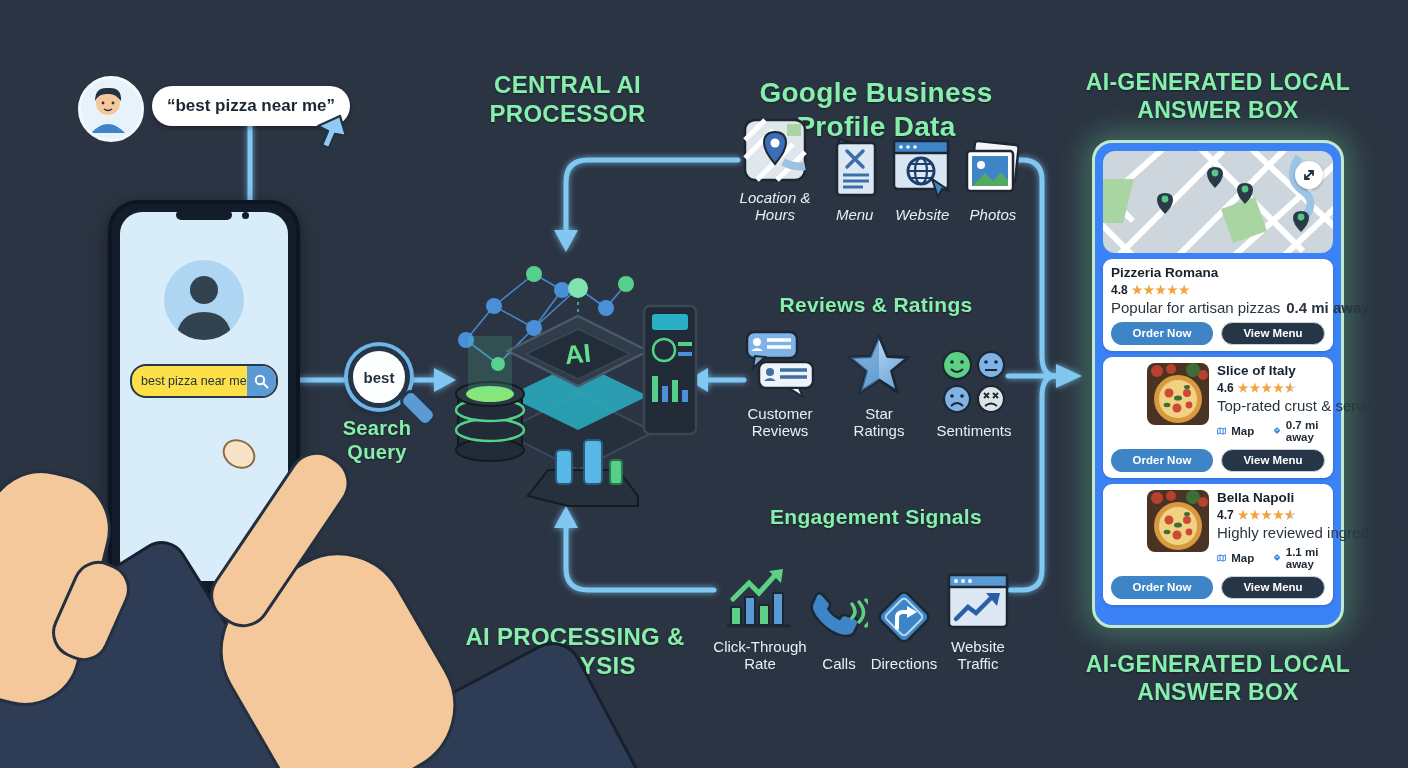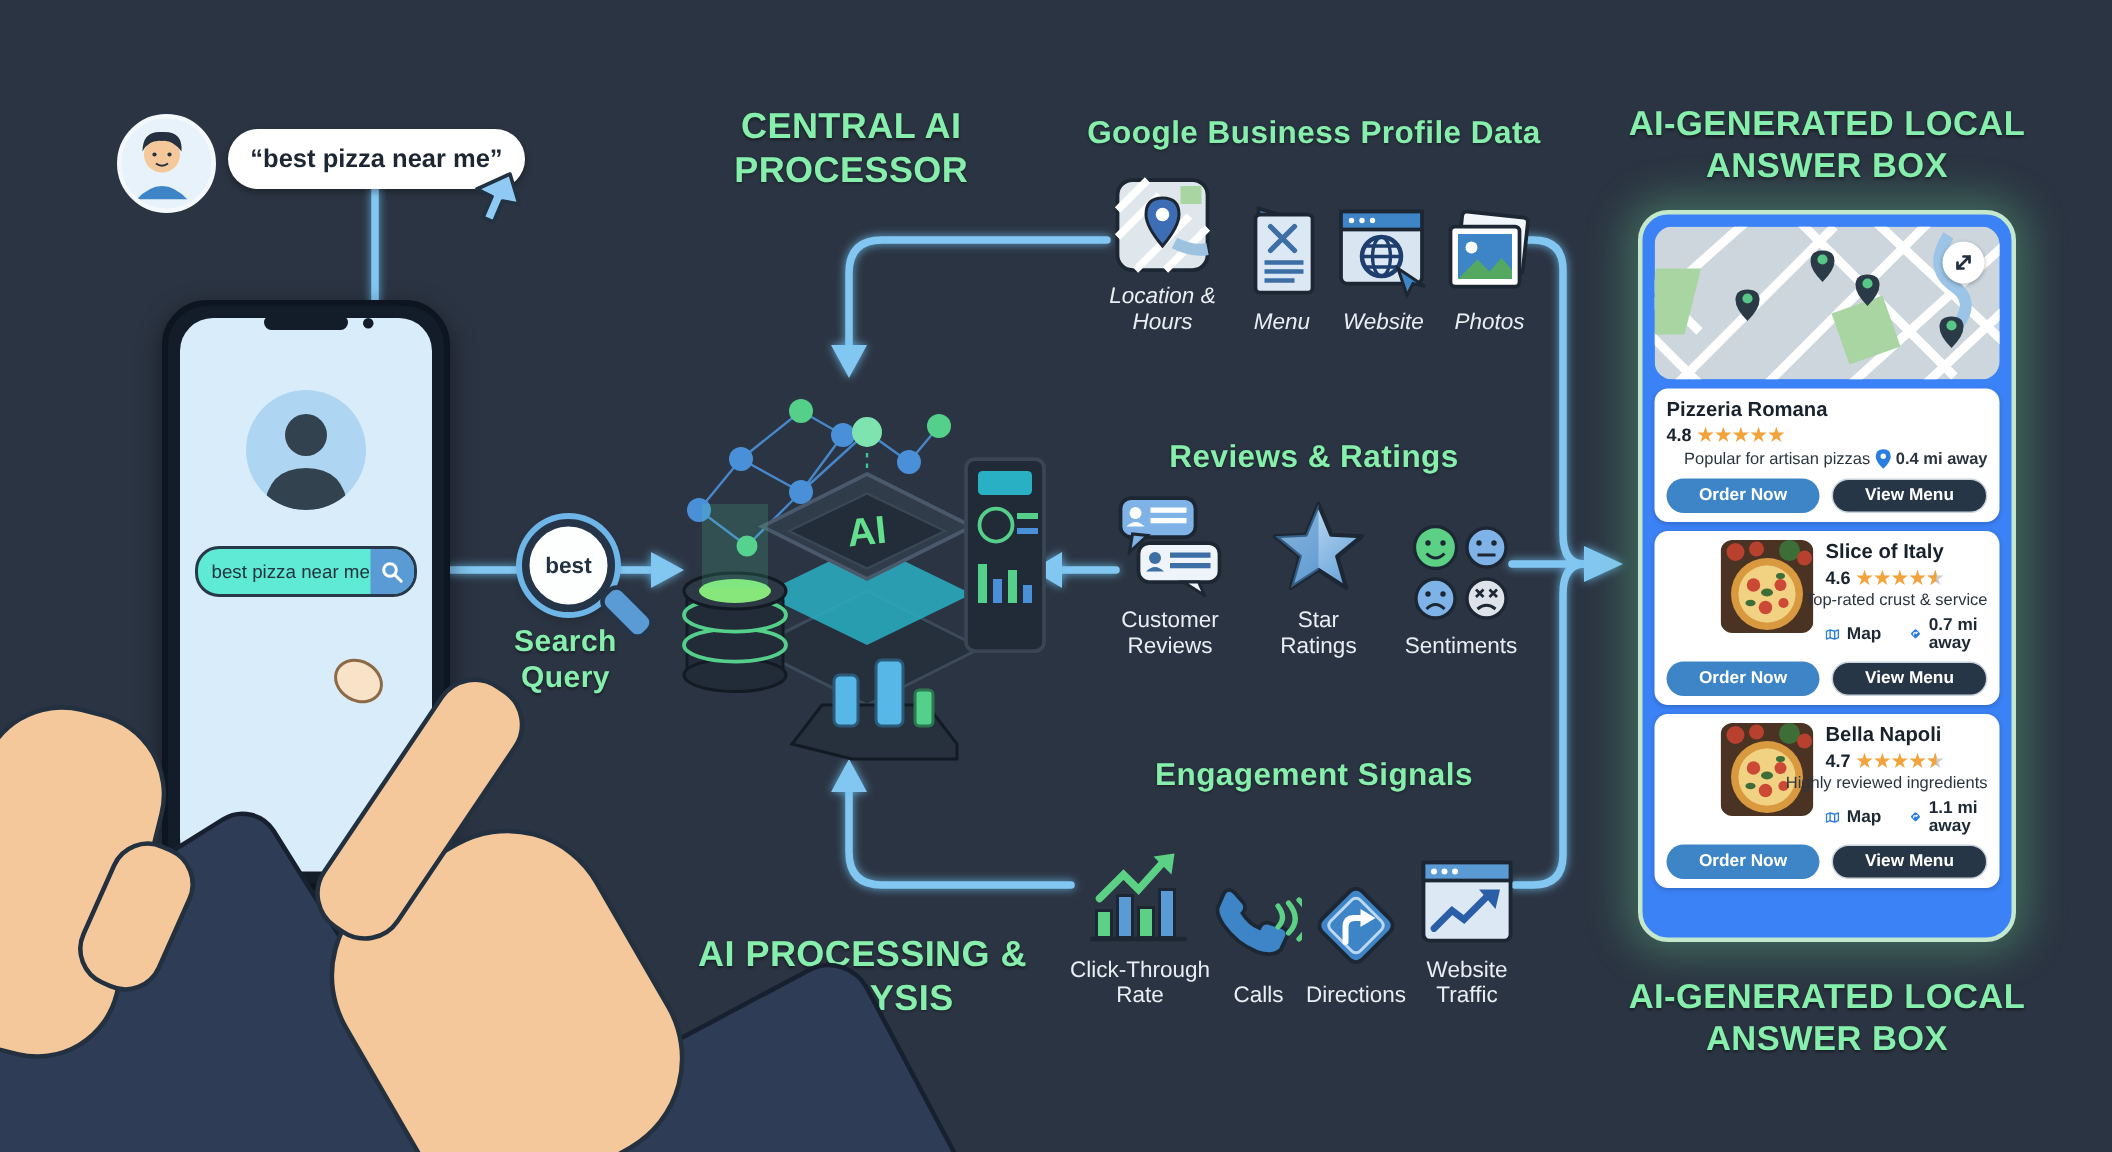--- a/index.html
+++ b/index.html
@@ -28,40 +28,40 @@
   .sq-label{left:312px;top:416px;width:130px;font-size:20px;z-index:2;}
   
   .phone{left:108px;top:200px;width:184px;height:385px;background:#121d29;border:4px solid #0d1620;
          border-radius:30px;z-index:3;box-shadow:0 6px 16px rgba(0,0,0,.5);}
   .screen{position:absolute;left:8px;top:8px;right:8px;bottom:8px;background:#d9ecfa;border-radius:22px;overflow:hidden;}
   .notch{position:absolute;left:50%;top:6px;transform:translateX(-50%);width:56px;height:10px;
          background:#121d29;border-radius:6px;}
   .camdot{position:absolute;left:calc(50% + 38px);top:8px;width:7px;height:7px;background:#121d29;border-radius:50%;}
   .scr-avatar{position:absolute;left:50%;top:48px;transform:translateX(-50%);width:80px;height:80px;
          border-radius:50%;background:#aed6f2;overflow:hidden;}
-  .scr-search{position:absolute;left:10px;right:10px;top:152px;height:30px;background:#5eead4;
+  .scr-search{position:absolute;left:10px;right:10px;top:152px;height:30px;background:#fde047;
          border:2px solid #27384a;border-radius:16px;display:flex;align-items:center;overflow:hidden;}
   .scr-search .txt{flex:1;padding-left:9px;font-size:12.5px;color:#223240;white-space:nowrap;}
   .scr-search .btn{width:32px;height:100%;background:#5b9bd5;display:flex;align-items:center;justify-content:center;}
   .flesh{background:#f4c89a;border:3px solid #22303f;position:absolute;}
   .sleeve{background:#2e3c55;border:3px solid #17202e;position:absolute;}
   
   .abox{left:1092px;top:140px;width:252px;height:488px;background:#3b82f6;border:3px solid #c4e8cb;
         border-radius:20px;z-index:2;box-shadow:0 0 28px 8px rgba(110,220,150,.33);padding:8px;box-sizing:border-box;}
   .amap{position:relative;width:100%;height:102px;border-radius:12px;overflow:hidden;}
   .expand{position:absolute;right:10px;top:10px;width:28px;height:28px;border-radius:50%;background:#fff;
           display:flex;align-items:center;justify-content:center;box-shadow:0 1px 3px rgba(0,0,0,.3);}
   .lcard{background:#fff;border-radius:9px;margin-top:6px;padding:6px 8px;box-shadow:0 1px 3px rgba(0,0,0,.18);}
   .lname{font-size:13.5px;font-weight:bold;color:#18222c;line-height:1.25;}
   .lrating{display:flex;align-items:center;gap:4px;font-size:12px;font-weight:bold;color:#18222c;margin-top:1px;}
   .stars{font-size:12px;letter-spacing:1px;line-height:1;}
   .st{color:#c9ced4;position:relative;display:inline-block;}
   .st.full{color:#f2a33c;}
   .st.half::before{content:"★";position:absolute;left:0;top:0;width:52%;overflow:hidden;color:#f2a33c;}
-  .ldesc{font-size:11px;color:#2a3540;margin-top:2px;display:flex;align-items:center;gap:3px;white-space:nowrap;justify-content:flex-end;}
+  .ldesc{font-size:15px;color:#2a3540;margin-top:2px;display:flex;align-items:center;gap:3px;white-space:nowrap;}
   .lrow{display:flex;align-items:center;gap:5px;font-size:11.5px;font-weight:bold;color:#1d2934;margin-top:5px;}
   .lrow .gap{width:14px;}
   .lbtns{display:flex;gap:8px;margin-top:6px;}
   .pill{flex:1;height:23px;border-radius:12px;display:flex;align-items:center;justify-content:center;
         font-size:11.5px;font-weight:bold;color:#fff;cursor:pointer;}
   .pill.order{background:#3d85c6;}
   .pill.menu{background:#273646;border:1.5px solid #c7d2dc;box-sizing:border-box;}
   .lgrid{display:flex;gap:8px;padding-left:36px;}
   .thumb{width:62px;height:62px;border-radius:8px;overflow:hidden;flex:none;}
   .linfo{flex:1;min-width:0;}
@@ -195,21 +195,21 @@
     <rect x="214" y="132" width="6" height="26" fill="#55d08a"></rect>
       <rect x="224" y="142" width="6" height="16" fill="#4a90d9"></rect>
     <rect x="234" y="136" width="6" height="22" fill="#55d08a"></rect>
       <rect x="244" y="146" width="6" height="12" fill="#4a90d9"></rect>
     <polygon points="110,226 180,226 200,252 200,262 130,262 90,252" fill="#27313e" stroke="#121a24" stroke-width="2"></polygon>
     <rect x="118" y="206" width="16" height="34" rx="4" fill="#57b8e8" stroke="#2a5a78" stroke-width="2"></rect>
     <rect x="146" y="196" width="18" height="44" rx="4" fill="#57b8e8" stroke="#2a5a78" stroke-width="2"></rect>
     <rect x="172" y="216" width="12" height="24" rx="3" fill="#55d08a" stroke="#2a7850" stroke-width="2"></rect>
   </svg>
 
-  <div class="abs wtitle" style="left:716px;top:76px;width:320px;font-size:21px;">Google Business Profile Data</div>
+  <div class="abs wtitle" style="left:716px;top:76px;width:320px;font-size:28px;">Google Business Profile Data</div>
   <div class="abs iconrow" style="left:732px;top:118px;width:292px;font-style:italic;">
     <div class="iconitem" style="width:86px;">
       <svg width="64" height="64" viewBox="0 0 64 64">
         <rect x="2" y="2" width="60" height="60" rx="10" fill="#dfe7ec" stroke="#1d2733" stroke-width="2.5"></rect>
         <path d="M2 40 L30 12 M14 62 L50 26 M34 62 L62 34 M2 22 L22 2" stroke="#fff" stroke-width="5"></path>
         <path d="M40 44 Q52 50 62 48" stroke="#9cc2e0" stroke-width="8" fill="none"></path>
         <rect x="44" y="6" width="14" height="12" fill="#a8d5a2"></rect>
         <path d="M32 14 q11 0 11 11 q0 8 -11 21 q-11 -13 -11 -21 q0 -11 11 -11 Z" fill="#3d6eb5" stroke="#1d2733" stroke-width="2"></path>
         <circle cx="32" cy="25" r="4.5" fill="#fff"></circle>
       </svg>

